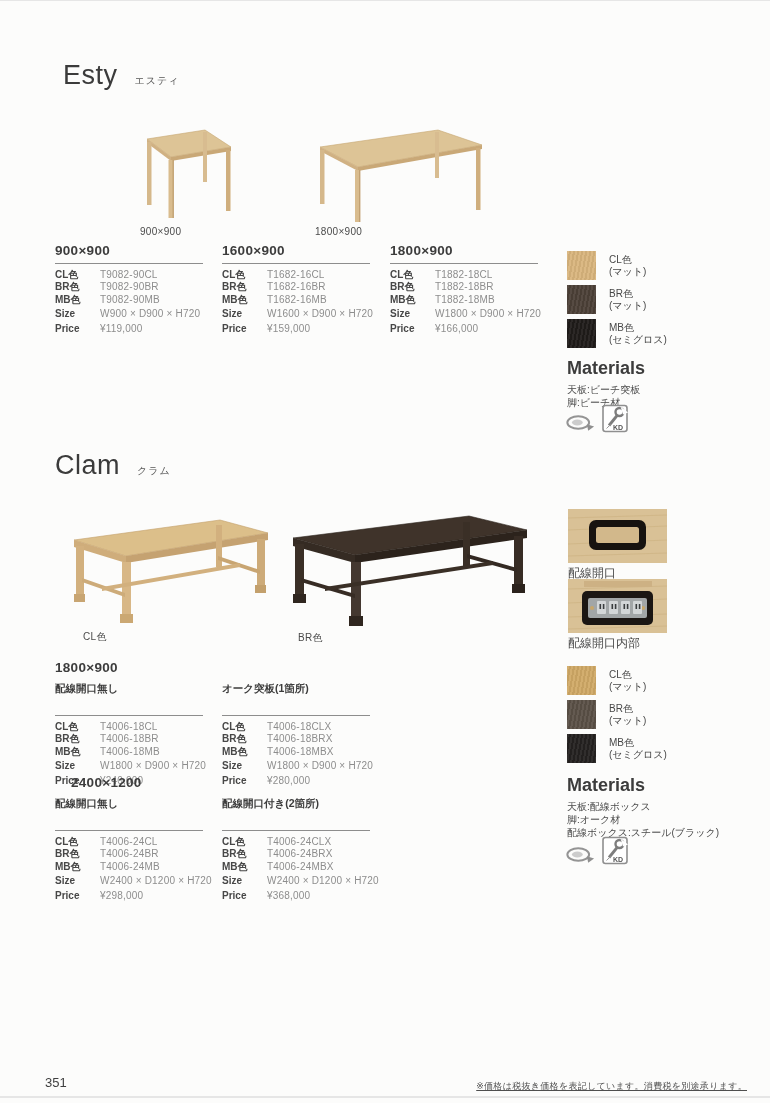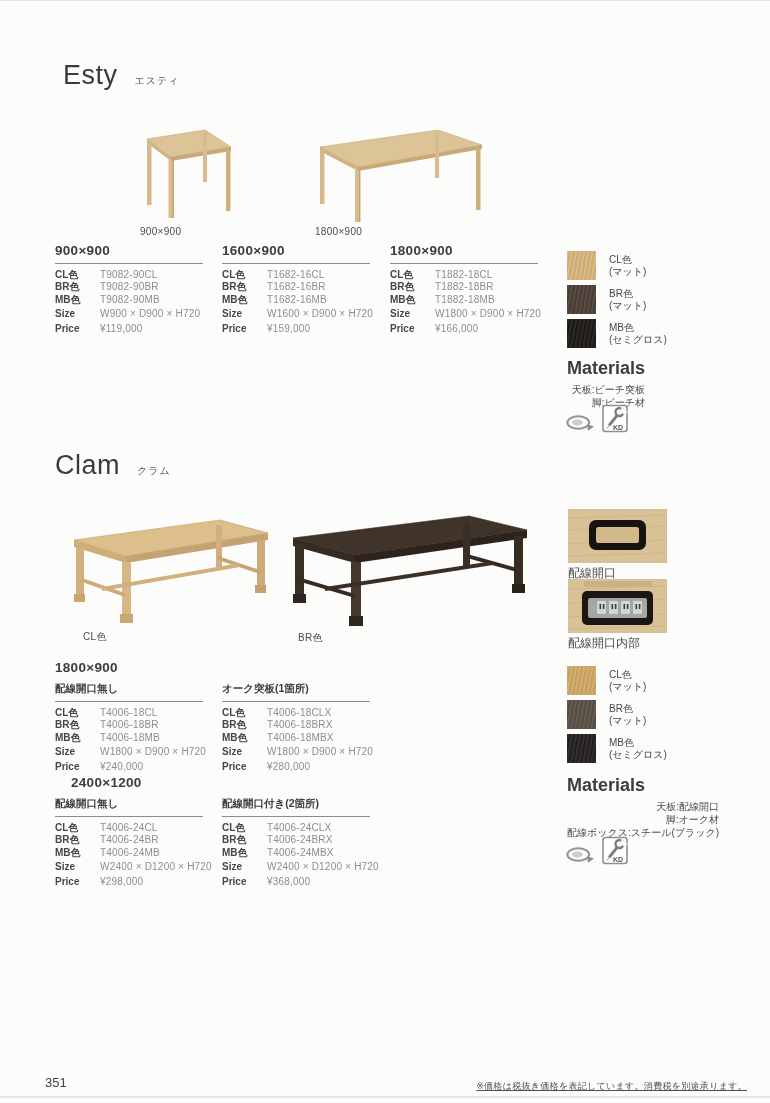--- a/index.html
+++ b/index.html
@@ -10,34 +10,34 @@
   }
   .abs{position:absolute;}
   .hairline{background:#e6e6e6;}
   
   .sec-title-wrap{display:flex;align-items:baseline;}
   .sec-title{font-size:27px;font-weight:500;color:#3b3b3b;letter-spacing:.5px;}
   .sec-kana{font-size:10px;color:#565656;margin-left:17px;letter-spacing:1px;}
   
   .spec-col{width:148px;}
   .spec-title{font-size:13.5px;font-weight:bold;color:#3c3c3c;padding-bottom:5px;border-bottom:1px solid #8d8d8d;letter-spacing:.3px;}
-  .option-title{font-size:10.5px;font-weight:bold;color:#3c3c3c;padding-bottom:5px;border-bottom:1px solid #8d8d8d;}
+  .option-title{font-size:10.5px;font-weight:bold;color:#3c3c3c;padding-bottom:19px;border-bottom:1px solid #8d8d8d;}
   .group-title{font-size:13.5px;font-weight:bold;color:#3c3c3c;letter-spacing:.3px;}
   .spec-rows{margin-top:5px;}
   .row{display:flex;font-size:10px;line-height:12.4px;}
   .row .lbl{width:45px;font-weight:bold;color:#474747;flex-shrink:0;}
   .row .val{color:#8d8d8d;letter-spacing:.2px;white-space:nowrap;}
   .row.gap{margin-top:2px;}
   
   .swatch-item{display:flex;align-items:center;margin-bottom:5px;}
   .swatch{width:29px;height:29px;flex-shrink:0;background-image:repeating-linear-gradient(100deg,rgba(255,255,255,.06) 0 2px,rgba(0,0,0,.05) 2px 4px);}
   .swatch-txt{margin-left:13px;font-size:10px;color:#474747;line-height:11.5px;white-space:nowrap;}
   
   .materials-title{font-size:18px;font-weight:bold;color:#3c3c3c;margin-bottom:4px;}
-  .mat-line{font-size:10px;color:#4a4a4a;line-height:13px;white-space:nowrap;text-align:right;}
+  .mat-line{font-size:10px;color:#4a4a4a;line-height:13px;white-space:nowrap;}
   
   .caption{font-size:10px;color:#4a4a4a;letter-spacing:.3px;}
   .detail-caption{font-size:12px;color:#4a4a4a;}
   .icons-row{display:flex;align-items:flex-end;gap:7px;}
   .page-num{font-size:13px;color:#3f3f3f;}
   .footnote{font-size:9px;color:#4f4f4f;letter-spacing:.3px;}
 </style>
 </head>
 <body>
 
@@ -398,21 +398,21 @@
     <div class="swatch" style="background-color: rgb(36, 33, 32);"></div>
     <div class="swatch-txt">
         <div>MB色</div>
         <div>(セミグロス)</div>
       </div>
   </div>
 </div>
 
 <div class="abs" style="left:567px;top:775px;">
   <div class="materials-title">Materials</div>
-  <div class="mat-line">天板:配線開口</div>
+  <div class="mat-line">天板:配線ボックス</div>
   <div class="mat-line">脚:オーク材</div>
   <div class="mat-line">配線ボックス:スチール(ブラック)</div>
 </div>
 
 <div class="abs icons-row" style="left:566px;top:836px;">
   <svg width="29" height="21" viewBox="0 0 32 22">
     <ellipse cx="13.5" cy="11" rx="12" ry="7" fill="none" stroke="#949494" stroke-width="2.2"></ellipse>
     <ellipse cx="12.5" cy="11" rx="6" ry="3.2" fill="#cccccc"></ellipse>
     <polygon points="23,13 31,15.5 24.5,20" fill="#8f8f8f"></polygon>
   </svg>

